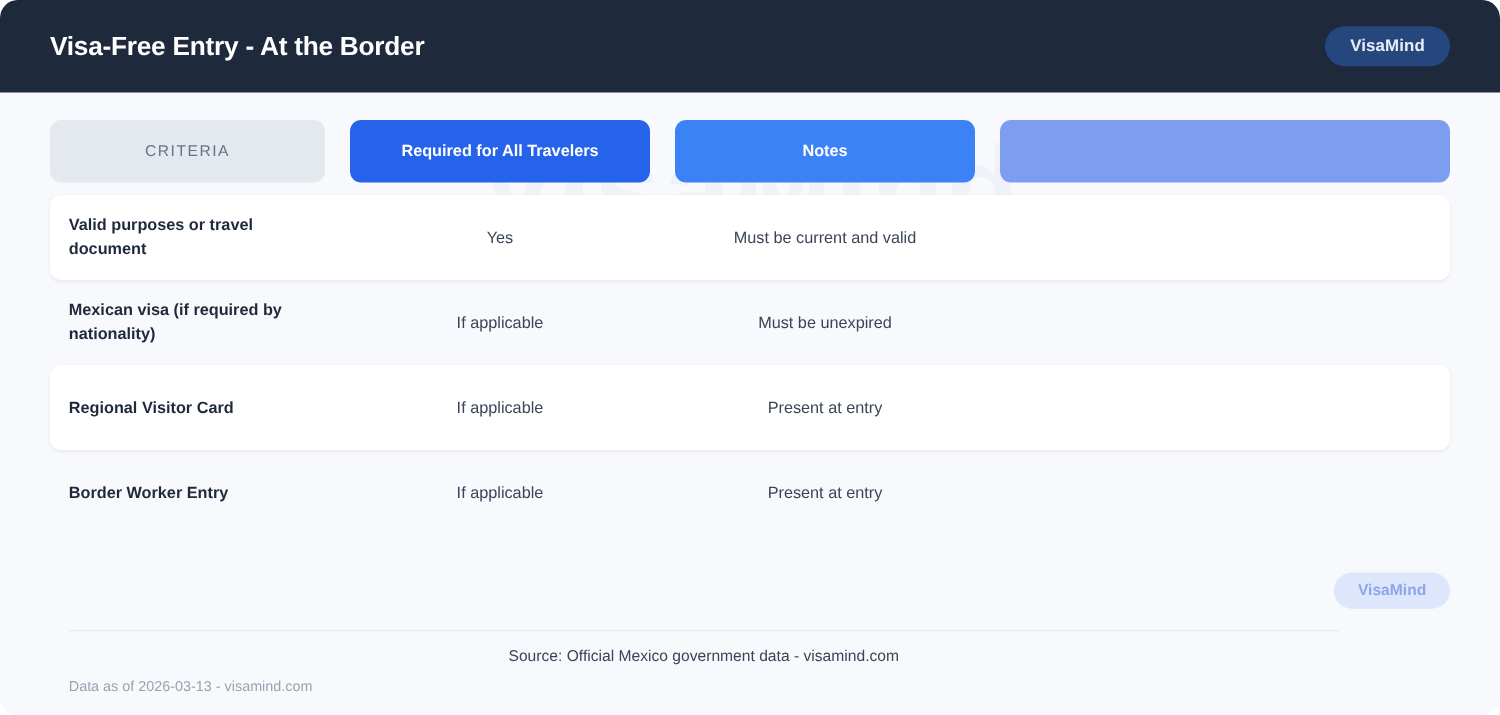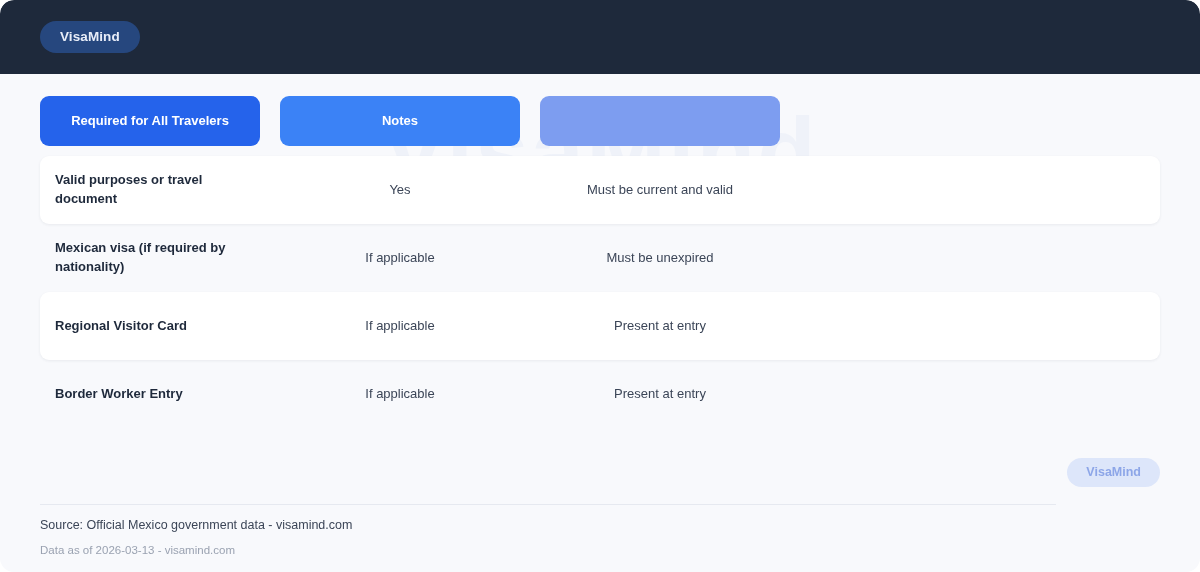--- a/index.html
+++ b/index.html
@@ -176,25 +176,26 @@
     font-size: 12.5px;
     font-weight: bold;
     padding: 8px 19px;
     border-radius: 999px;
     line-height: 1;
   }
 
   
   .footer {
     position: absolute;
-    left: 0;
+    left: 15px;
     bottom: 0;
     width: 1096px;
     padding: 0 40px 14px 40px;
     z-index: 4;
+    text-align: center;
   }
 
   .divider {
     height: 1px;
     background: #e6e9f0;
     margin-bottom: 13px;
   }
 
   .footer-source {
     font-size: 12.5px;
@@ -220,28 +221,30 @@
     color: #9aa2b1;
     line-height: 1.2;
   }
 </style>
 </head>
 <body>
 
 <div class="page">
 
   <div class="topbar">
+    <div class="topbar-title">Visa-Free Entry - At the Border</div>
     <div class="brand-pill">VisaMind</div>
   </div>
 
   <div class="watermark">VisaMind</div>
 
   <div class="content">
 
     <div class="col-grid headrow">
+      <div class="head-cell h0">CRITERIA</div>
       <div class="head-cell h1">Required for All Travelers</div>
       <div class="head-cell h2">Notes</div>
       <div class="head-cell h3"></div>
     </div>
 
     <div class="rows">
 
       <div class="row odd">
         <div class="cell criteria">Valid purposes or travel document</div>
         <div class="cell val">Yes</div>

